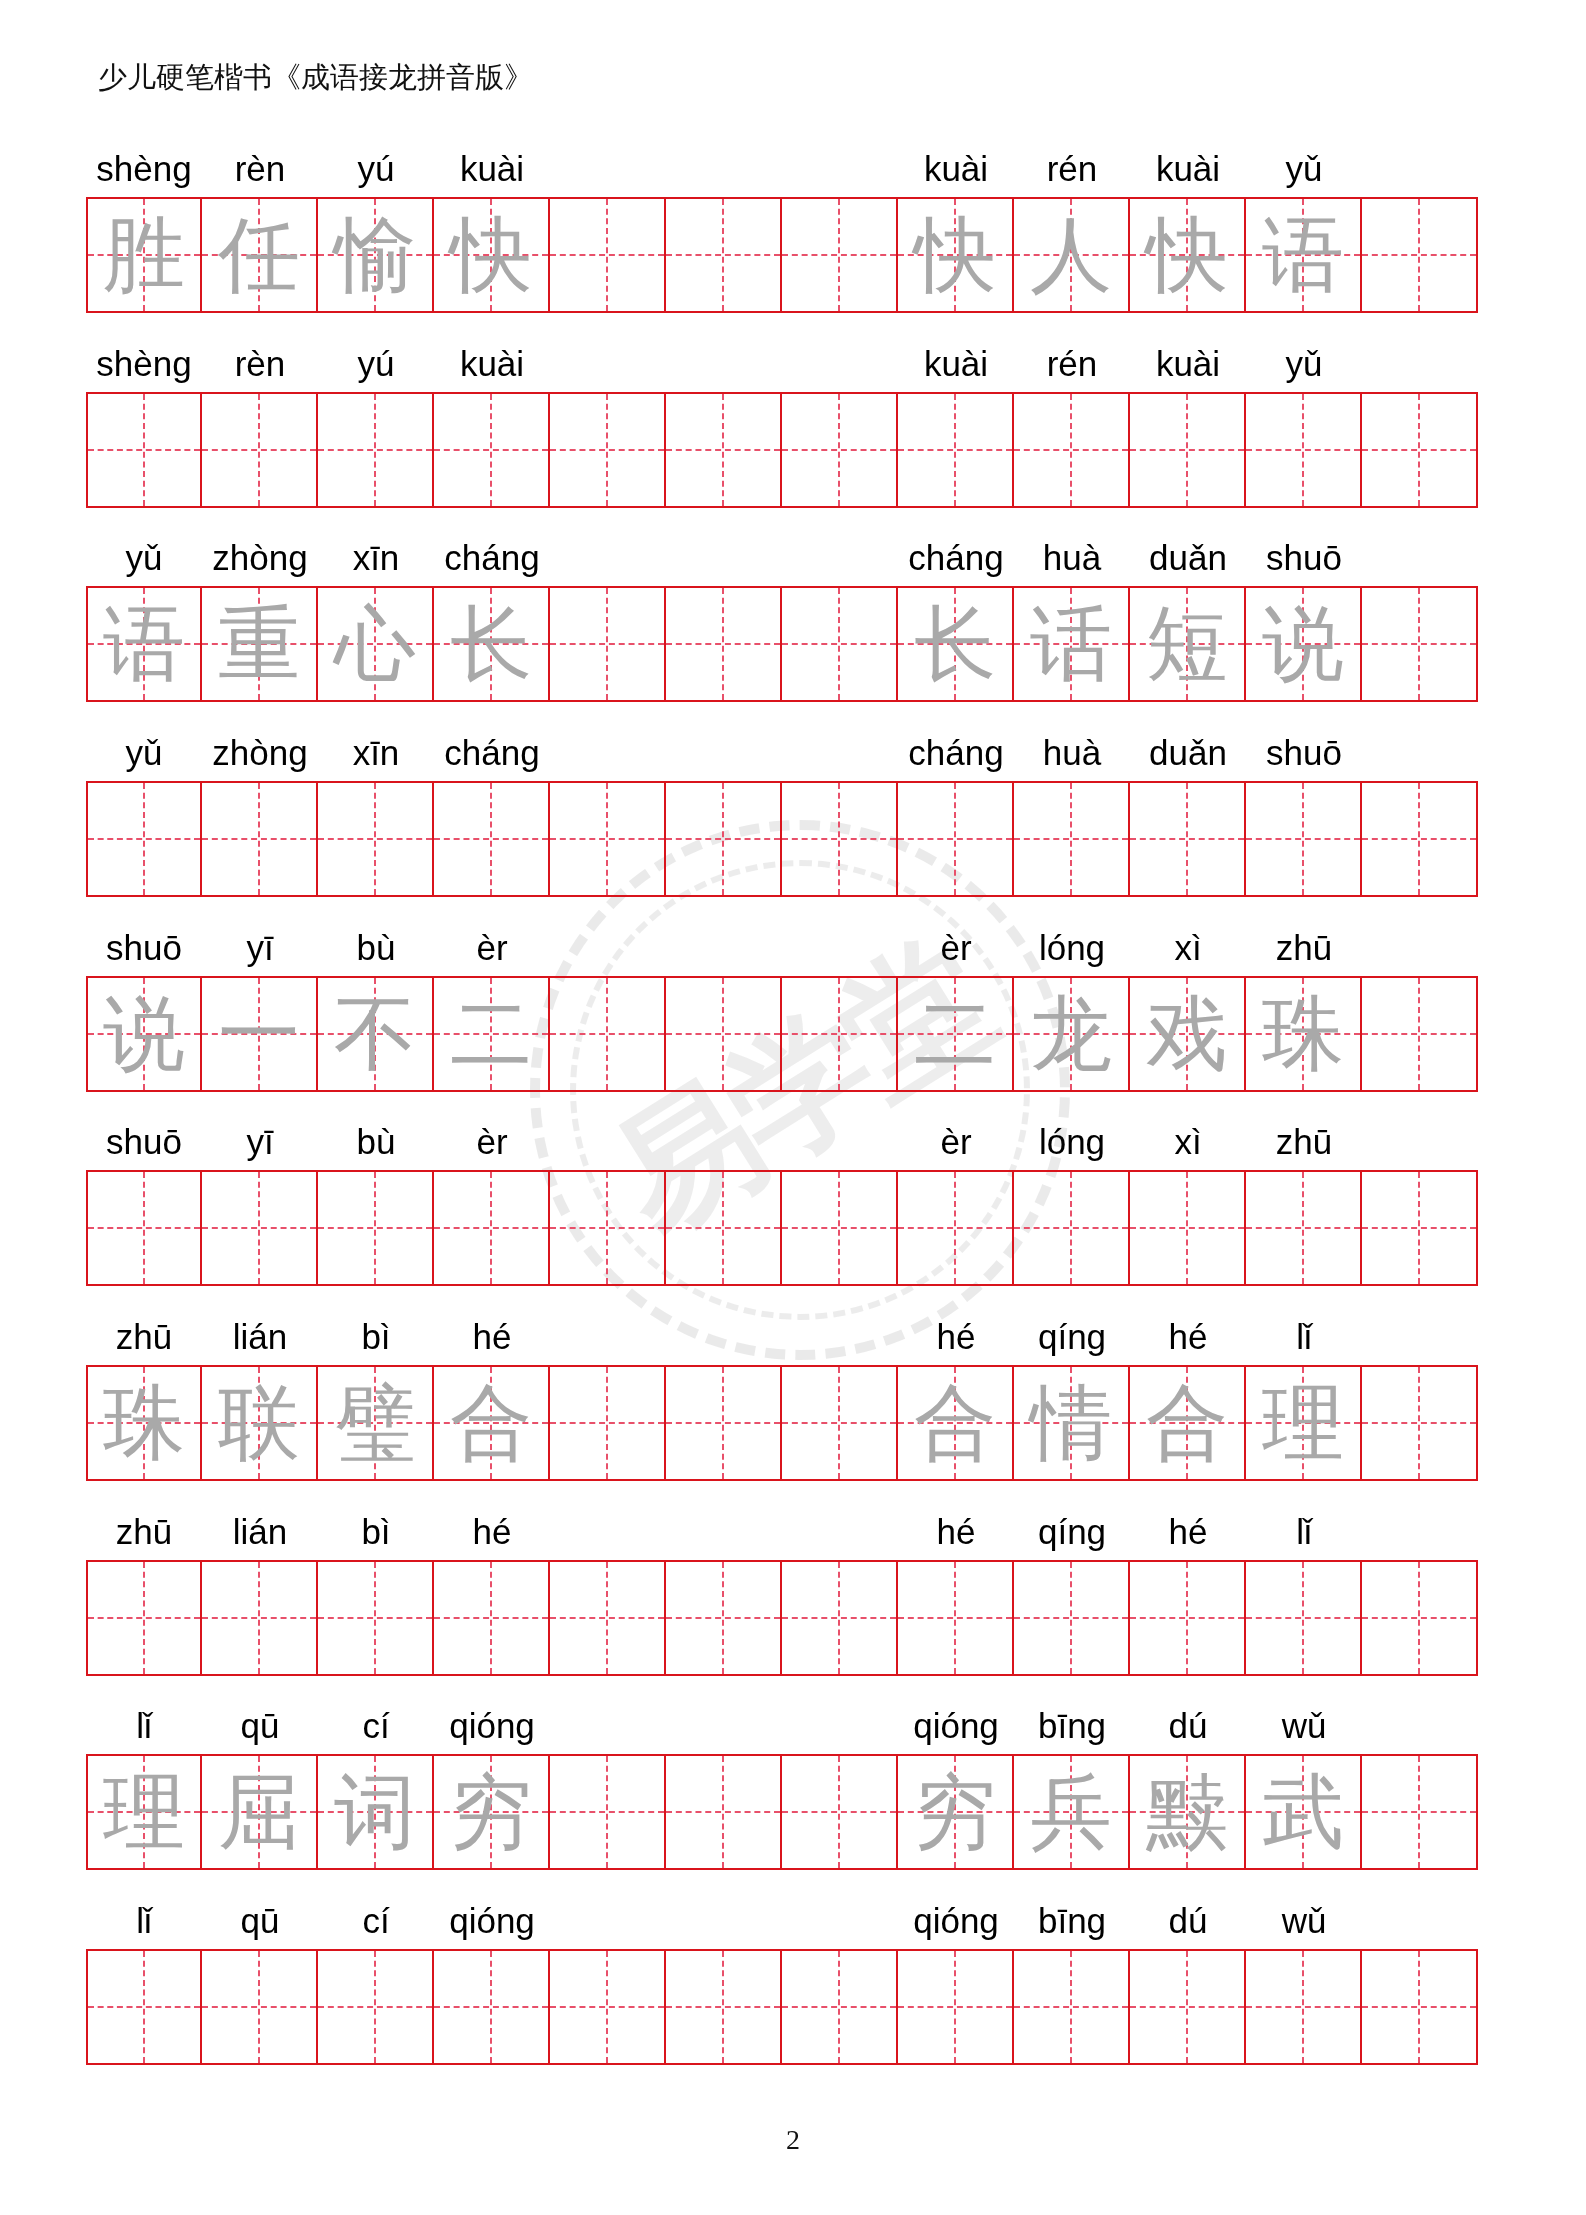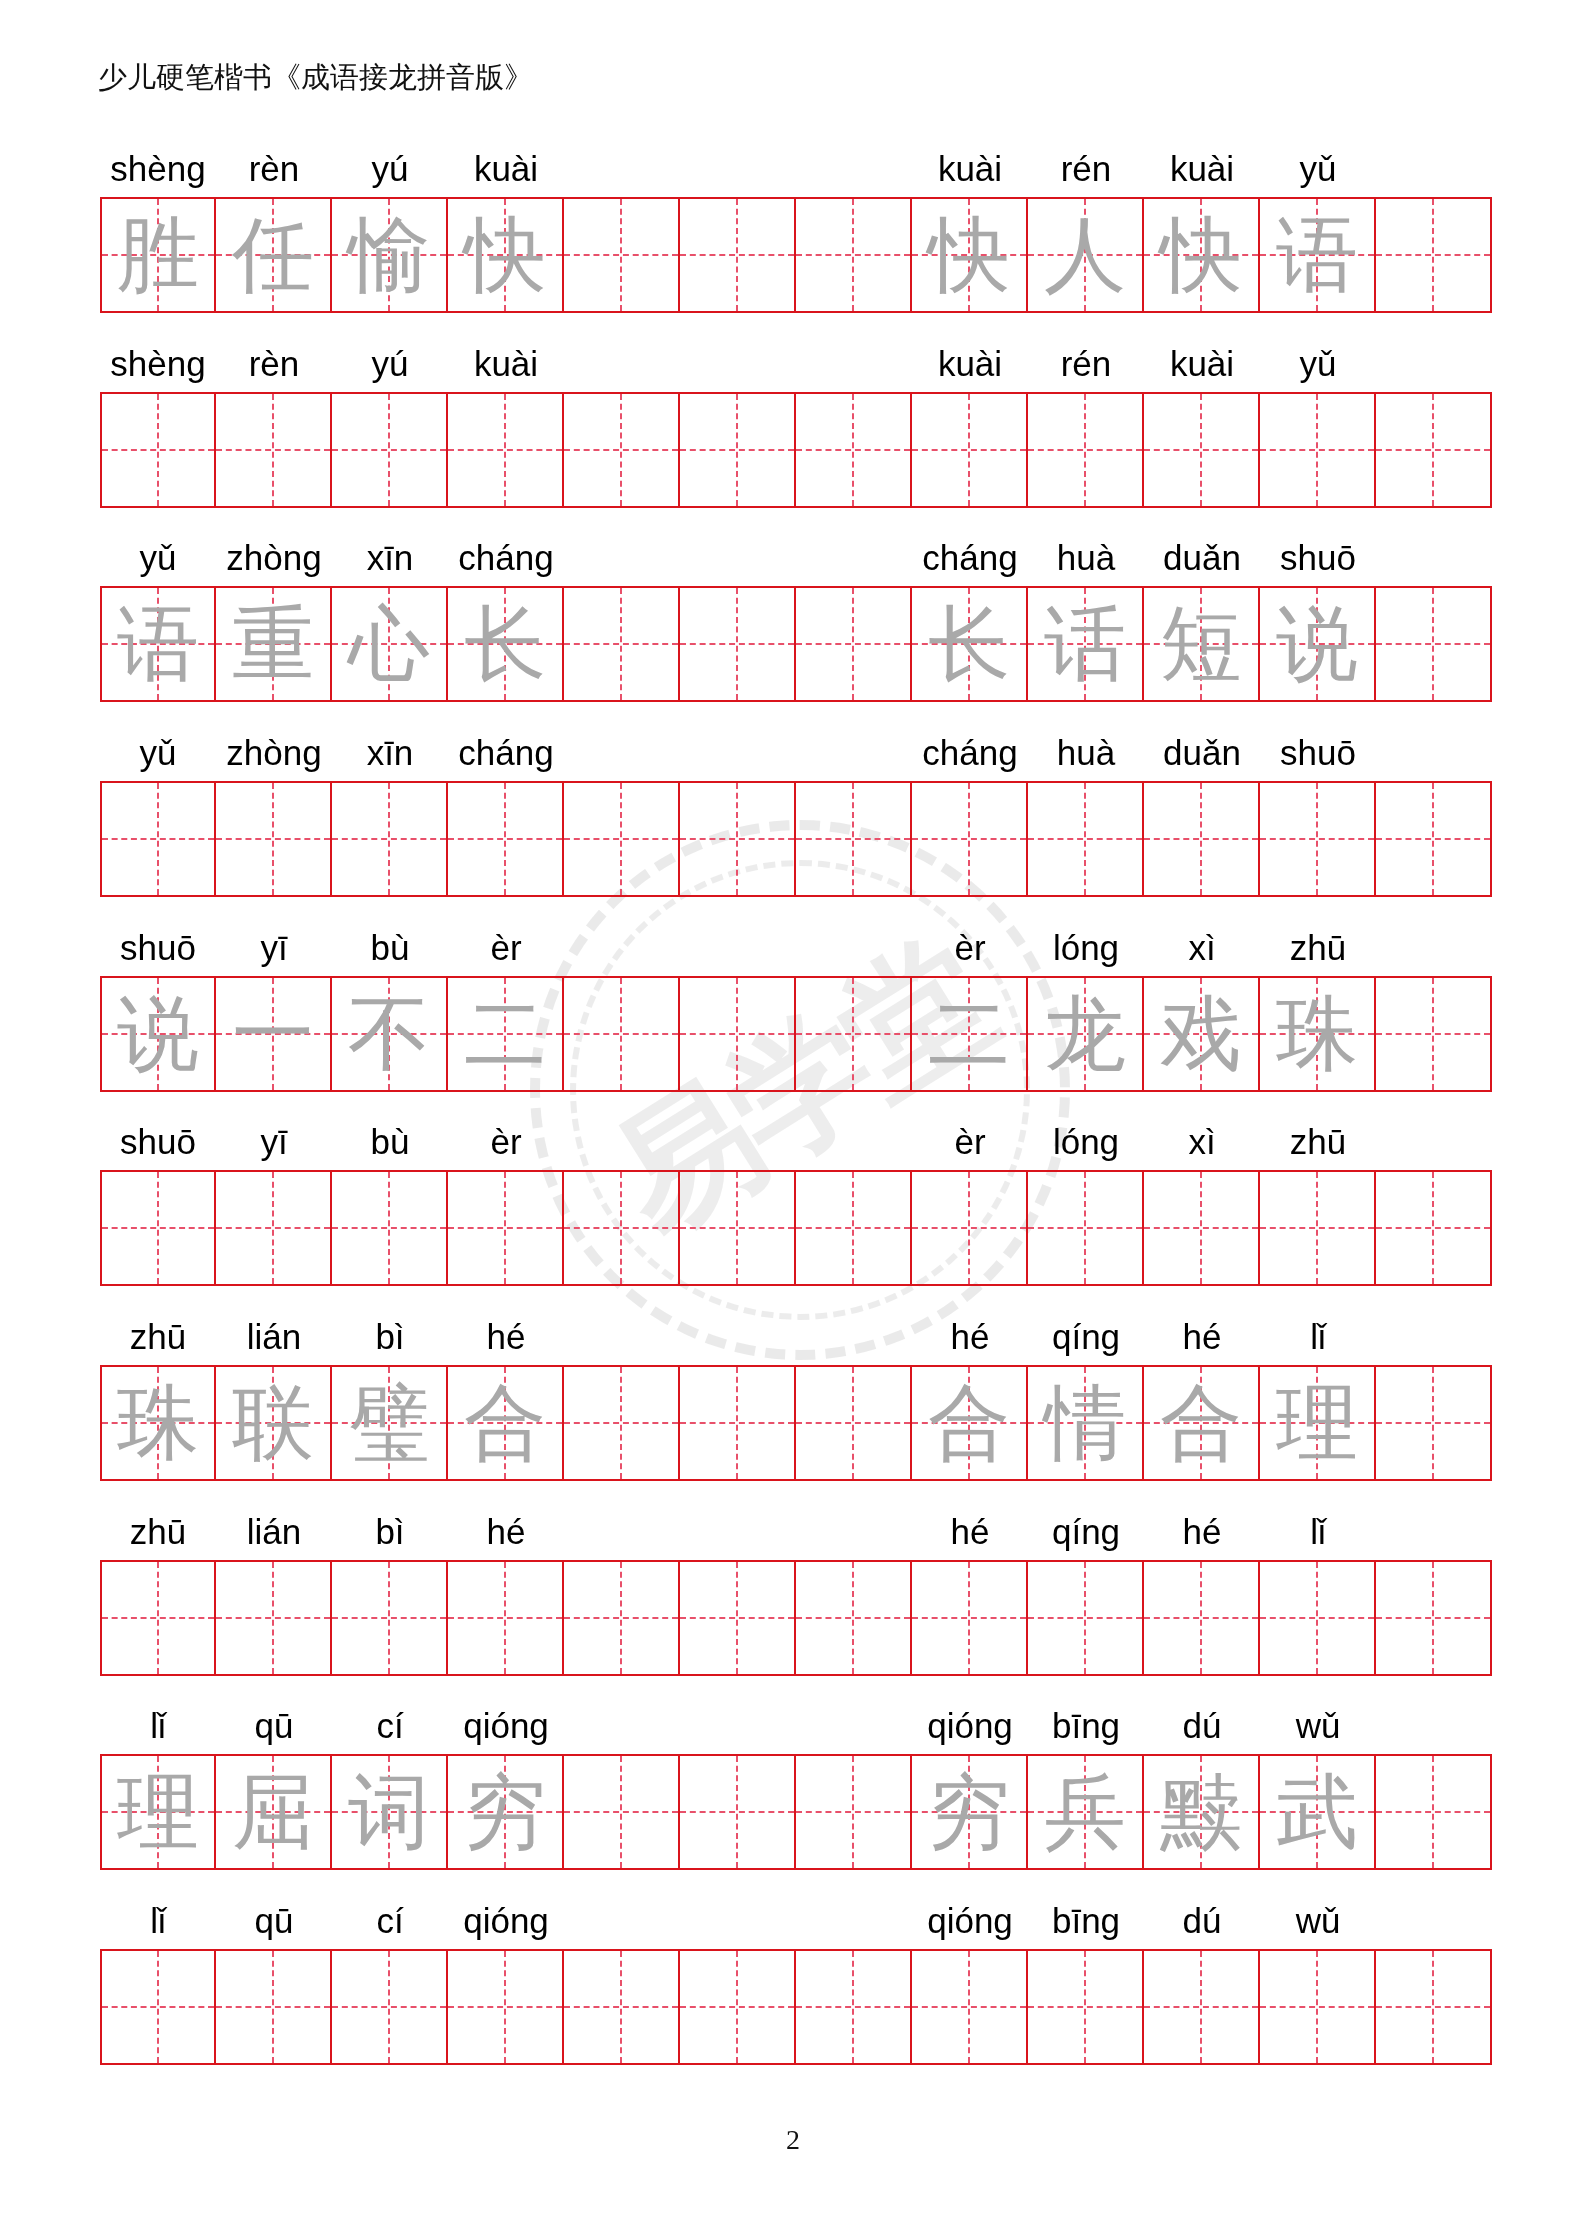--- a/index.html
+++ b/index.html
@@ -1,18 +1,18 @@
 <!DOCTYPE html>
 <html><head>
 <meta charset="utf-8">
 <style>
   html, body { margin:0; padding:0; background:#ffffff; }
   body { width:1586px; height:2215px; position:relative; overflow:hidden; font-family:"DejaVu Sans", sans-serif; }
   .title { position:absolute; left:98px; top:58px; font-family:"DejaVu Serif", serif; font-size:29px; color:#111; letter-spacing:0px; white-space:nowrap; }
-  .block { position:absolute; left:100px; width:1485px; height:170px; }
+  .block { position:absolute; left:86px; width:1485px; height:170px; }
   .pinyin-row { position:absolute; left:0; top:0; width:1392px; height:48px; }
   .py { position:absolute; top:0; width:116px; text-align:center; font-family:"Liberation Sans", sans-serif; font-size:35px; line-height:48px; color:#000; white-space:nowrap; }
   .grid { position:absolute; left:0; top:52px; width:1392px; height:116px; display:flex; box-sizing:border-box; border-top:2.5px solid #d9141c; border-bottom:2.5px solid #d9141c; border-left:2px solid #d9141c; }
   .cell { position:relative; width:116px; height:100%; box-sizing:border-box; border-right:2px solid #d9141c; flex:0 0 auto; }
   .cell:first-child { width:114px; }
   .cell .vline { position:absolute; left:50%; top:0; bottom:0; width:0; border-left:2px dashed #e8506a; transform:translateX(-1px); }
   .cell .hline { position:absolute; top:50%; left:0; right:0; height:0; border-top:2px dashed #e8506a; transform:translateY(-1px); }
   .cell .ch { position:absolute; left:0; right:0; top:0; bottom:0; display:flex; align-items:center; justify-content:center; font-family:"DejaVu Serif", serif; font-size:82px; color:#a9a9a9; line-height:1; }
   .watermark { position:absolute; left:530px; top:820px; width:540px; height:540px; pointer-events:none; }
   .wm-ring-outer { position:absolute; left:0; top:0; width:540px; height:540px; border-radius:50%; box-sizing:border-box; border:10px dashed rgba(180,180,180,0.28); }

